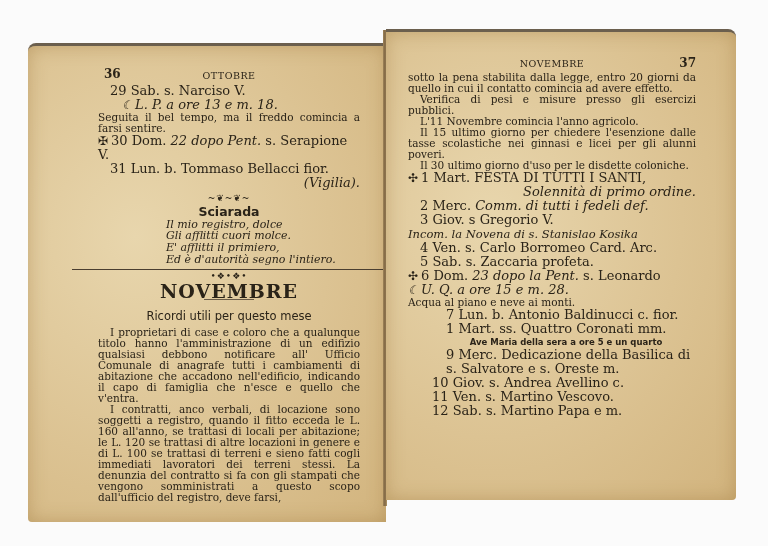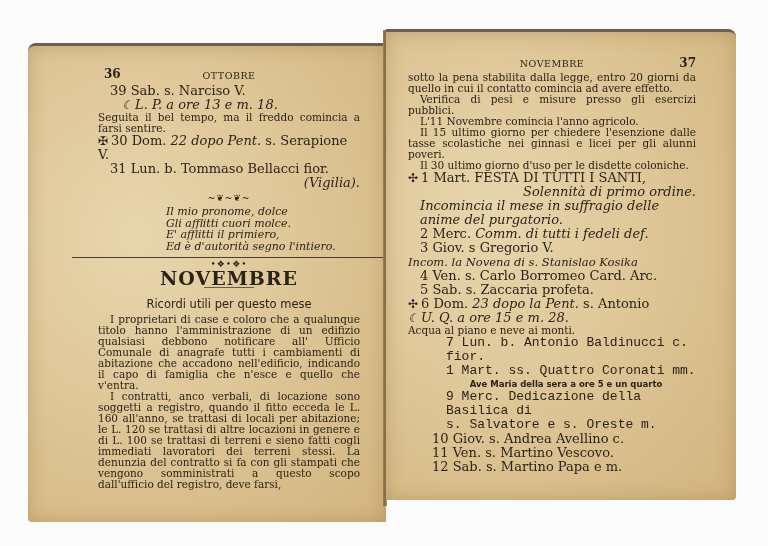--- a/index.html
+++ b/index.html
@@ -34,52 +34,53 @@
   .left .pnum { left:76px; top:21px; }
   .right .pnum { right:40px; top:24px; }
   .runhead { text-align:center; font-size:9.5px; letter-spacing:0.5px; margin-bottom:1px; }
   .entry { font-size:13px; line-height:14px; }
   .it { font-style:italic; }
   .small { font-size:10.5px; line-height:11px; text-align:justify; }
   .center { text-align:right; }
   .right-al { text-align:right; }
   .ind1 { padding-left:12px; }
   .ind2 { padding-left:24px; }
-  .ind3 { padding-left:38px;font-family:Liberation Mono, monospace; }
+  .ind3 { padding-left:38px; }
   .sym { display:inline-block; width:13px; font-size:12px; }
   .orn { text-align:center; font-size:9px; letter-spacing:1px; margin:2px 0; }
   .sciarada-title { text-align:center; font-family:"DejaVu Sans", sans-serif; font-weight:bold; font-size:12.5px; margin-top:2px; }
   .verse { font-style:italic; font-size:11px; line-height:11.6px; padding-left:68px; }
   .rule { border-top:1px solid #4a3e30; margin:4px -26px 0 -26px; }
   .month-title { text-align:center; font-size:19px; letter-spacing:1px; font-weight:bold; margin:2px 0 0 0; }
   .subhead { text-align:center; font-family:"DejaVu Sans", sans-serif; font-size:11.5px; margin:10px 0 4px 0; }
   .short-rule { width:50px; margin:2px auto 0; border-top:1px solid #6a5c48; }
   .para p { margin:0; text-indent:12px; }
   .ave { font-family:"DejaVu Sans", sans-serif; font-size:8.5px; padding-left:28px; font-weight:bold;text-align:center; }
 </style>
 </head>
 <body>
 
 <div class="book">
   <div class="page left">
     <div class="pnum">36</div>
     <div class="content">
       <div class="runhead">OTTOBRE</div>
-      <div class="entry ind1">39 Sab. s. Narciso V.</div>
+      <div class="entry ind1">29 Sab. s. Narciso V.</div>
       <div class="entry ind2 it">
         <span class="sym">☾</span><span>L. P. a ore 13 e m. 18.</span>
       </div>
       <div class="small">Seguita il bel tempo, ma il freddo comincia a farsi sentire.</div>
       <div class="entry">
         <span class="sym">✠</span><span>30 Dom. </span><span class="it">22 dopo Pent.</span><span> s. Serapione V.</span>
       </div>
       <div class="entry ind1">31 Lun. b. Tommaso Bellacci fior.</div>
       <div class="entry right-al it">(Vigilia).</div>
       <div class="orn">~❦~❦~</div>
-      <div class="verse">Il mio pronome, dolce</div>
+      <div class="sciarada-title">Sciarada</div>
+      <div class="verse">Il mio registro, dolce</div>
       <div class="verse">Gli afflitti cuori molce.</div>
       <div class="verse">E' afflitti il primiero,</div>
       <div class="verse">Ed è d'autorità segno l'intiero.</div>
       <div class="rule"></div>
       <div class="orn" style="margin:0;">•❖•❖•</div>
       <div class="month-title">NOVEMBRE</div>
       <div class="short-rule"></div>
       <div class="subhead">Ricordi utili per questo mese</div>
       <div class="para small">
         <p>I proprietari di case e coloro che a qualunque titolo hanno l'amministrazione di un edifizio qualsiasi debbono notificare all' Ufficio Comunale di anagrafe tutti i cambiamenti di abitazione che accadono nell'edificio, indicando il capo di famiglia che n'esce e quello che v'entra.</p>
@@ -98,30 +99,29 @@
         <p style="text-indent:0">sotto la pena stabilita dalla legge, entro 20 giorni da quello in cui il contatto comincia ad avere effetto.</p>
         <p>Verifica di pesi e misure presso gli esercizi pubblici.</p>
         <p>L'11 Novembre comincia l'anno agricolo.</p>
         <p>Il 15 ultimo giorno per chiedere l'esenzione dalle tasse scolastiche nei ginnasi e licei per gli alunni poveri.</p>
         <p>Il 30 ultimo giorno d'uso per le disdette coloniche.</p>
       </div>
       <div class="entry">
         <span class="sym">✣</span><span>1 Mart. FESTA DI TUTTI I SANTI,</span>
       </div>
       <div class="entry it center">Solennità di primo ordine.</div>
-      <div class="entry it ind1">Incomincia il mese in suffragio delle anime del purgatorio.</div>
       <div class="entry ind1">
         <span>2 Merc. </span><span class="it">Comm. di tutti i fedeli def.</span>
       </div>
       <div class="entry ind1">3 Giov. s Gregorio V.</div>
       <div class="entry it" style="font-size:11.5px">Incom. la Novena di s. Stanislao Kosika</div>
       <div class="entry ind1">4 Ven. s. Carlo Borromeo Card. Arc.</div>
       <div class="entry ind1">5 Sab. s. Zaccaria profeta.</div>
       <div class="entry">
-        <span class="sym">✣</span><span>6 Dom. </span><span class="it">23 dopo la Pent.</span><span> s. Antonio</span>
+        <span class="sym">✣</span><span>6 Dom. </span><span class="it">23 dopo la Pent.</span><span> s. Leonardo</span>
       </div>
       <div class="entry it">
         <span class="sym">☾</span><span>U. Q. a ore 15 e m. 28.</span>
       </div>
       <div class="small">Acqua al piano e neve ai monti.</div>
       <div class="entry ind3">7 Lun. b. Antonio Baldinucci c. fior.</div>
       <div class="entry ind3">1 Mart. ss. Quattro Coronati mm.</div>
       <div class="ave">Ave Maria della sera a ore 5 e un quarto</div>
       <div class="entry ind3">9 Merc. Dedicazione della Basilica di</div>
       <div class="entry ind3">s. Salvatore e s. Oreste m.</div>

